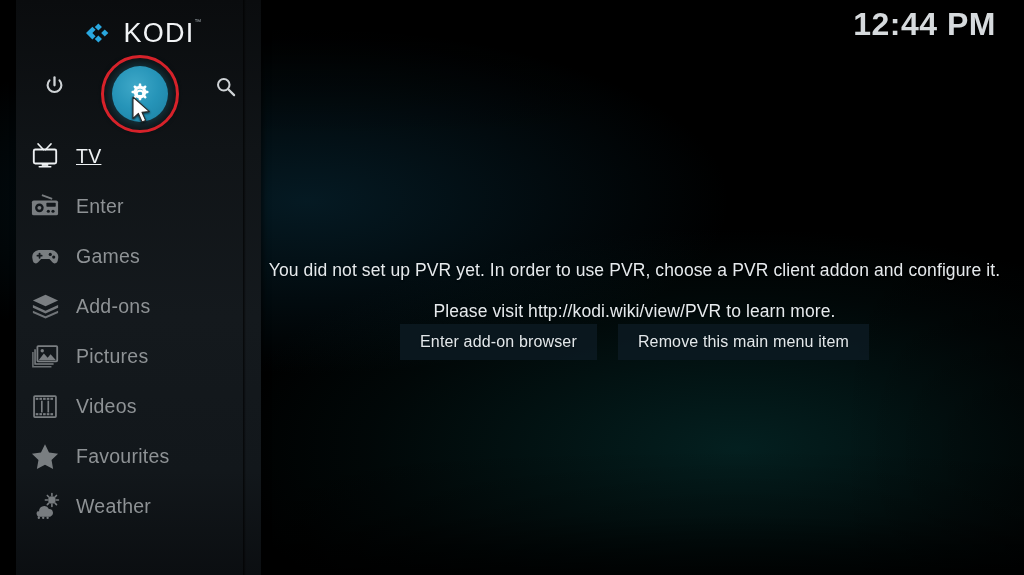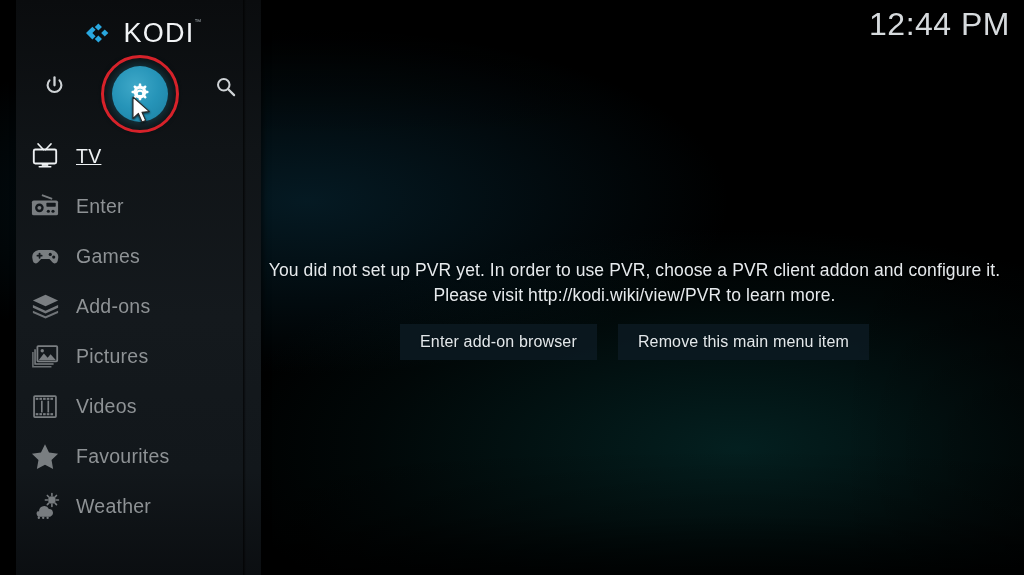--- a/index.html
+++ b/index.html
@@ -110,36 +110,36 @@
   }
   .mi-label {
     font-size:19.5px; color:#8e9295; letter-spacing:0.25px; font-weight:400;
   }
   .menu-item.selected .mi-label { color:#eef1f3;text-decoration:underline; }
   .menu-item.selected .mi-icon svg { opacity:1; }
   .mi-icon svg { opacity:0.62; }
 
   
   .clock {
-    position:absolute; right:14px; top:6px;
-    font-size:32px; color:#d6dadd; letter-spacing:0.5px; font-weight:400;
+    position:absolute; right:28px; top:6px;
+    font-size:32px; color:#d6dadd; letter-spacing:0.5px; font-weight:700;
     z-index:4; text-shadow:0 1px 3px rgba(0,0,0,0.6);
   }
 
   
   .main {
     position:absolute; left:245px; top:0; right:0; bottom:0; z-index:3;
   }
   .msg {
     position:absolute; left:0; right:0; top:258px;
     text-align:center; color:#e6eaed; font-size:17.5px; line-height:25px;
     letter-spacing:0.1px; padding:0 18px;
     text-shadow:0 1px 2px rgba(0,0,0,0.45);
   }
-  .msg .line2 { display:block; }
+  .msg .line2 { display:block;margin-top:16px; }
 
   .btn-row {
     position:absolute; left:0; right:0; top:324px;
     display:flex; justify-content:center; gap:21px;
   }
   .btn {
     height:36px; padding:0 20px;
     display:flex; align-items:center; justify-content:center;
     background:rgba(12,26,34,0.86);
     color:#e2e7ea; font-size:16px; letter-spacing:0.15px;

